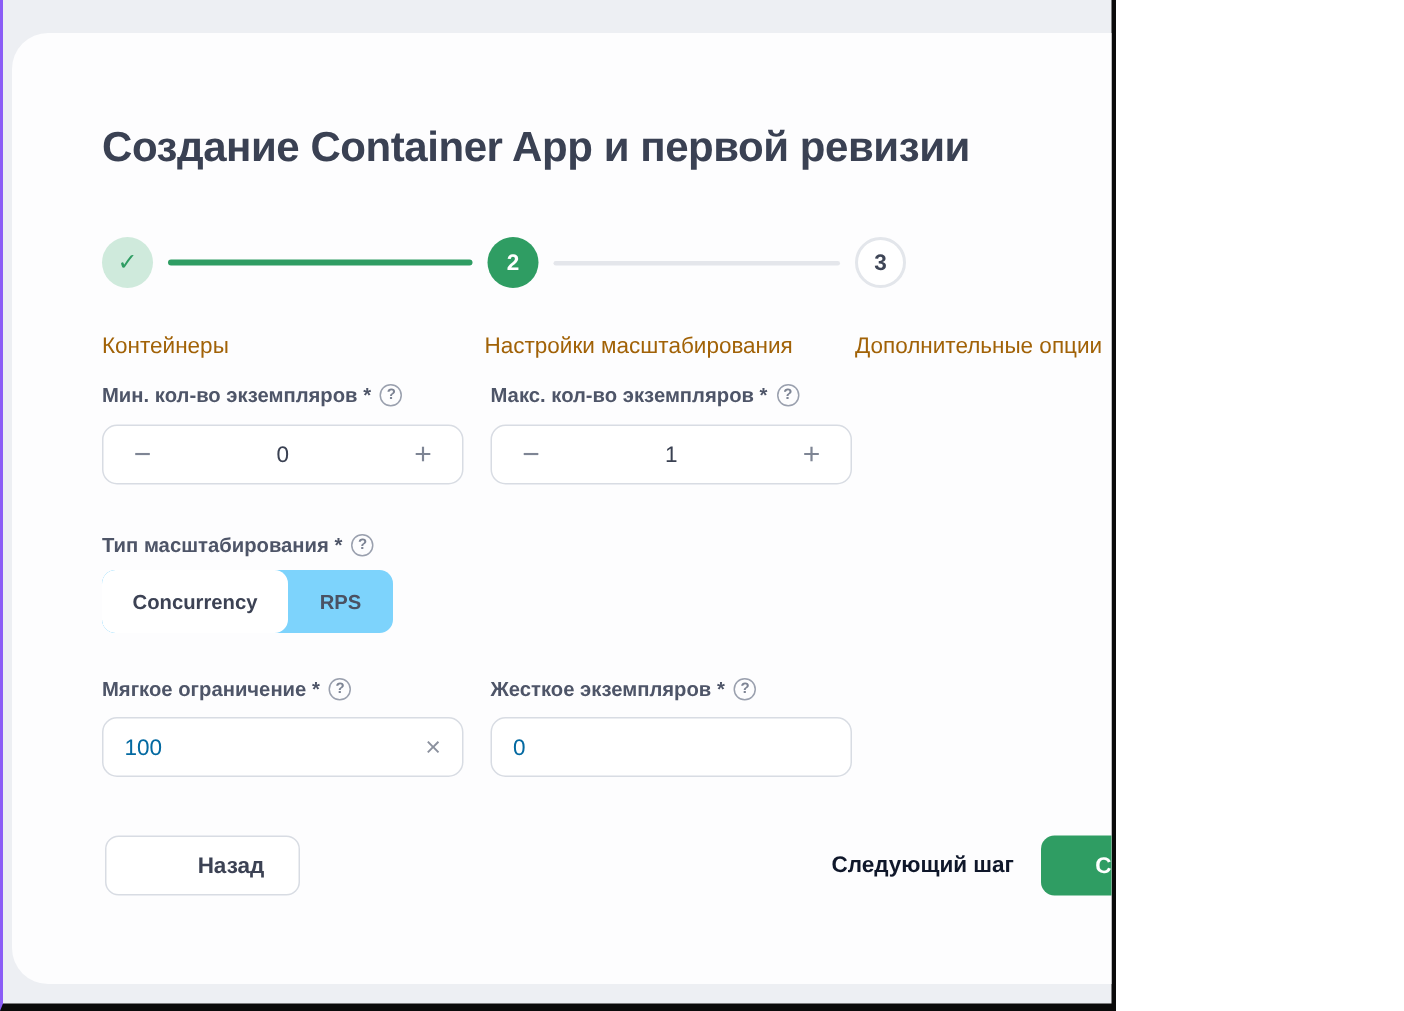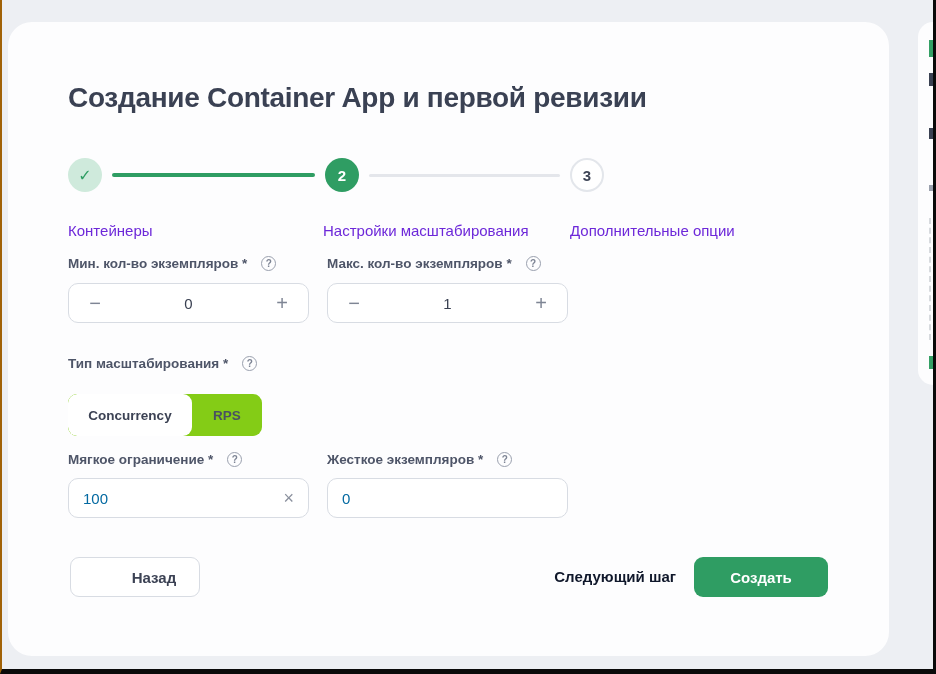--- a/index.html
+++ b/index.html
@@ -1,22 +1,22 @@
 <!DOCTYPE html>
 <html><head>
 <meta charset="utf-8">
 <style>
   * { margin:0; padding:0; box-sizing:border-box; }
   html,body { width:936px; height:674px; background:#ffffff; }
   body { font-family:"Liberation Sans","DejaVu Sans",sans-serif; }
 
   .screen {
-    position:relative; width:936px; height:674px;
+    position:relative; width:744px; height:674px;
     background:#edeff3;
-    border-left:2px solid #a16207;
+    border-left:2px solid #8b5cf6;
     border-right:3px solid #0a0a0a;
     border-bottom:5px solid #0a0a0a;
     overflow:hidden;
   }
 
   .main-card {
     position:absolute; left:6px; top:22px; width:881px; height:634px;
     background:#fdfdfe; border-radius:24px;
   }
 
@@ -46,30 +46,30 @@
     display:flex; align-items:center; justify-content:center;
     font-size:15px; font-weight:700;
   }
   .step-1 { left:0; background:#cfeadc; color:#2f9d63; font-size:16px; }
   .step-2 { left:257px; background:#2f9d63; color:#ffffff; }
   .step-3 { left:502px; background:#ffffff; border:2px solid #e3e6eb; color:#3e4556; }
   .step-line { position:absolute; top:15px; height:4px; border-radius:2px; }
   .line-done { left:44px; width:203px; background:#2f9d63; }
   .line-todo { left:301px; width:191px; height:3px; top:16px; background:#e4e6eb; }
   .step-label {
-    position:absolute; top:64px; font-size:15px; color:#6d28d9; white-space:nowrap;
+    position:absolute; top:64px; font-size:15px; color:#a16207; white-space:nowrap;
   }
   .step-label-1 { left:0; }
   .step-label-2 { left:255px; }
   .step-label-3 { left:502px; }
 
   
   .field-label {
     position:absolute; font-size:13.5px; font-weight:700; color:#4e5568;
-    display:flex; align-items:center; gap:14px; white-space:nowrap;text-align:right;
+    display:flex; align-items:center; gap:6px; white-space:nowrap;text-align:right;
   }
   .help-icon {
     display:inline-flex; width:15px; height:15px; border-radius:50%;
     border:1.4px solid #9aa0ae; color:#7d8494; font-size:10px; font-weight:700;
     align-items:center; justify-content:center; line-height:1;
   }
   .lbl-min  { left:60px;  top:234px; }
   .lbl-max  { left:319px; top:234px; }
   .lbl-type { left:60px;  top:334px; }
   .lbl-soft { left:60px;  top:430px; }
@@ -81,22 +81,22 @@
     display:flex; align-items:center; padding:0 14px;
   }
   .ns-min { left:60px; } .ns-max { left:319px; }
   .ns-btn {
     width:24px; font-size:20px; color:#7e8594; background:none; border:none;
     cursor:pointer; line-height:1; text-align:center; font-family:inherit;
   }
   .ns-value { flex:1; text-align:center; font-size:15px; color:#3a4152; }
 
   .segmented {
-    position:absolute; left:60px; top:372px; height:42px;
-    display:flex; background:#84cc16; border-radius:9px; overflow:hidden;
+    position:absolute; left:60px; top:358px; height:42px;
+    display:flex; background:#7dd3fc; border-radius:9px; overflow:hidden;
   }
   .seg-opt {
     height:42px; display:flex; align-items:center; justify-content:center;
     font-size:13.5px; font-weight:700; color:#4a5162; cursor:pointer;
   }
   .seg-active { width:124px; background:#ffffff; border-radius:9px; color:#3c4254; }
   .seg-idle   { width:70px; }
 
   .text-input {
     position:absolute; width:241px; height:40px; top:456px;

